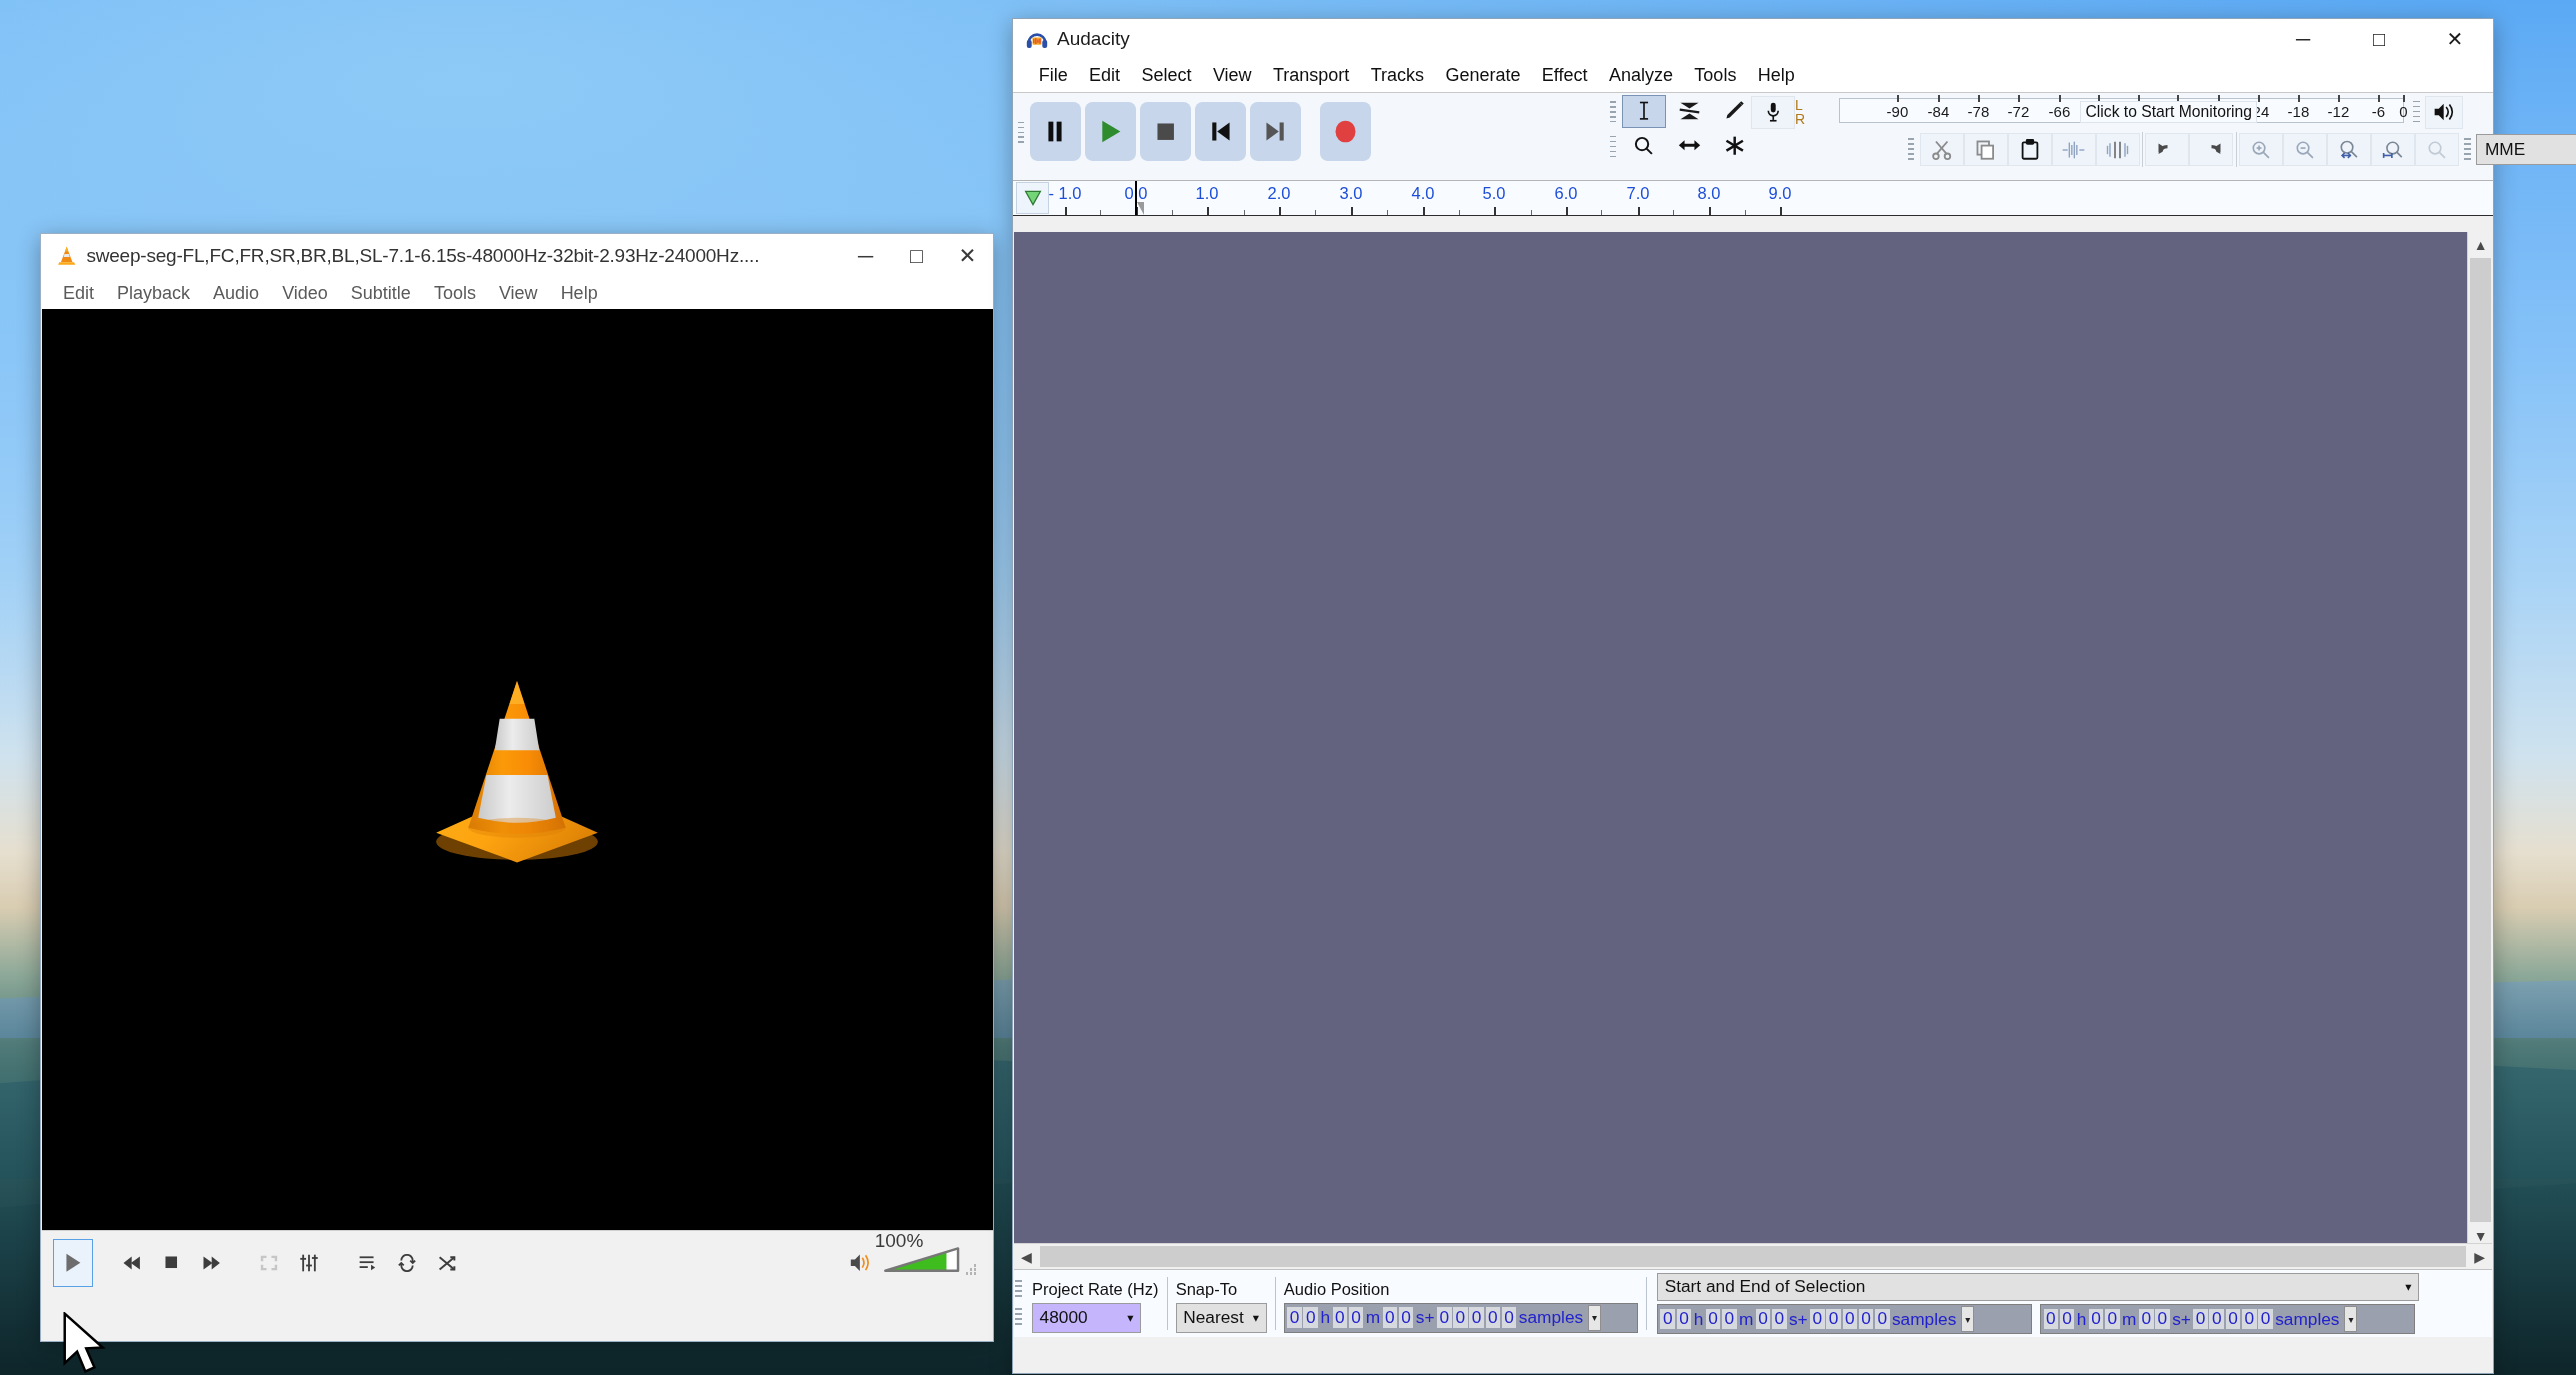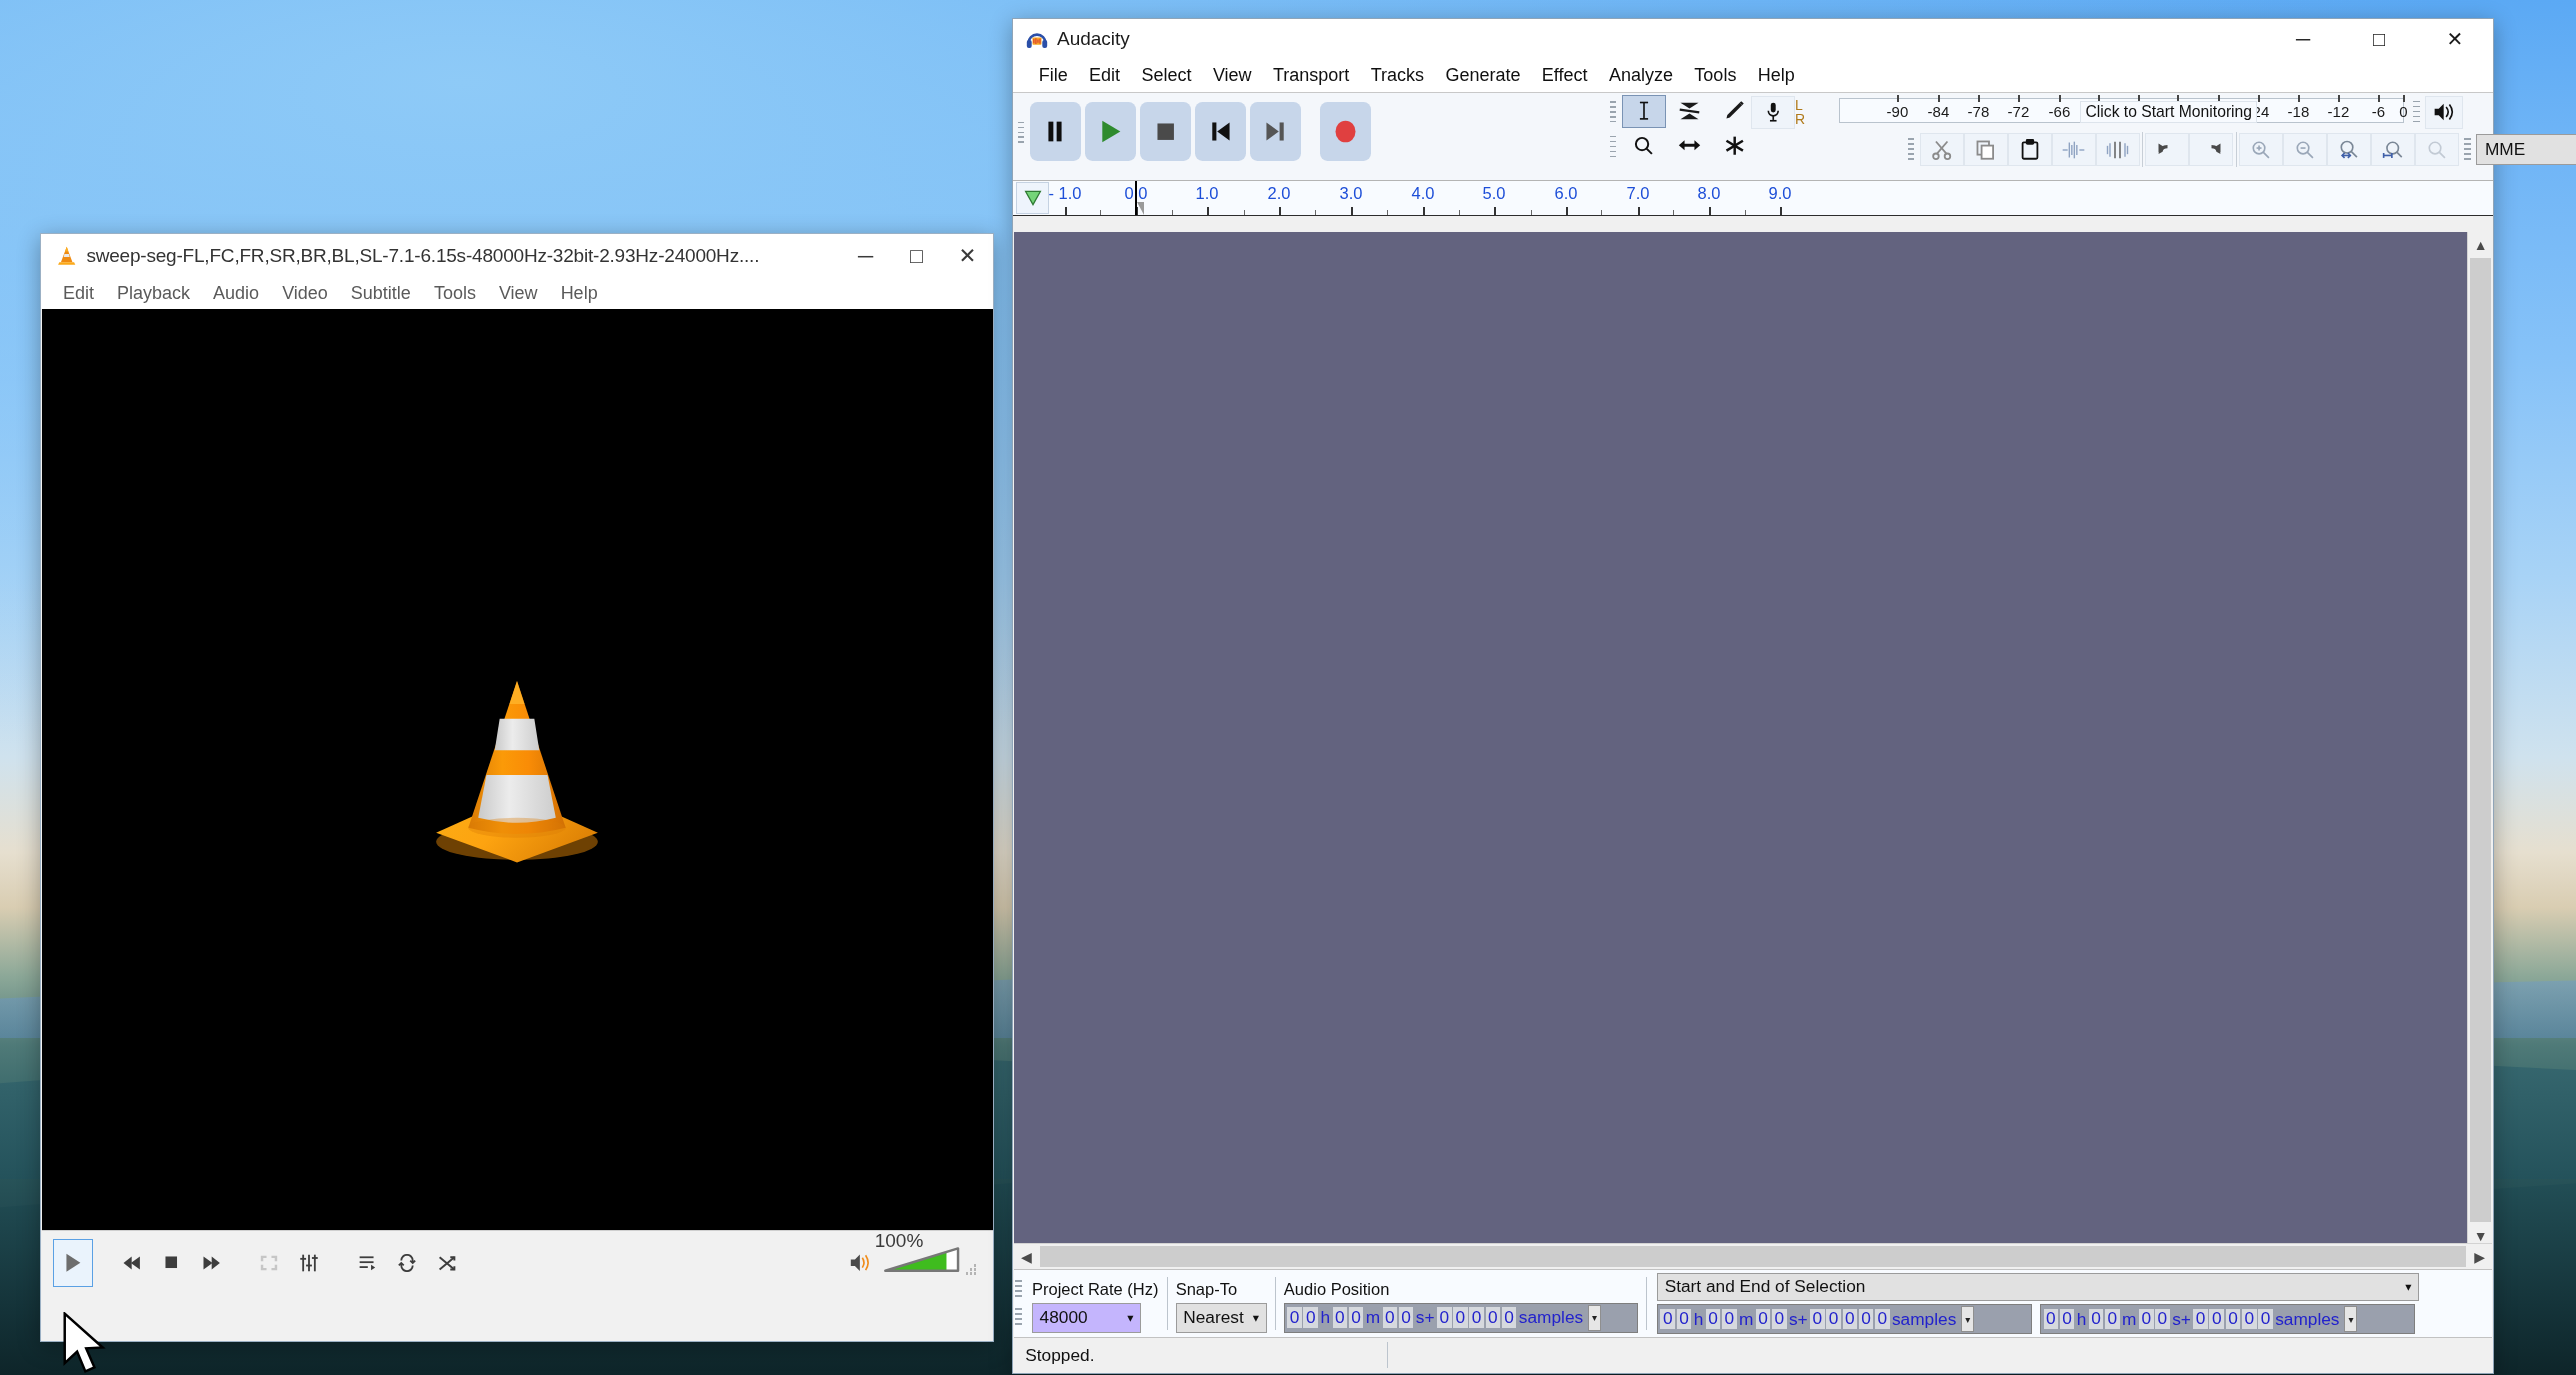--- a/index.html
+++ b/index.html
@@ -902,25 +902,20 @@
             <span class="nd">0</span>
             <span class="nd">0</span>
           <span class="nu">samples</span>
           <span class="ncaret">▾</span>
         </div>
       </div>
 
     </div>
   </div>
 
-  <div id="aud-statusbar">
-    <div class="st-cell">Stopped.</div>
-    <div class="st-div" style="margin-left:auto;"></div>
-    <div style="width:1104px;"></div>
-  </div>
 </div>
 
 <div id="mouse-cursor">
   <svg width="48" height="66" viewBox="0 0 58 80">
     <polygon points="2,2 2,62 17,48 27,72 38,67 28,44 48,43" fill="#ffffff" stroke="#000000" stroke-width="3"></polygon>
   </svg>
 </div>
 
 
 </body></html>

